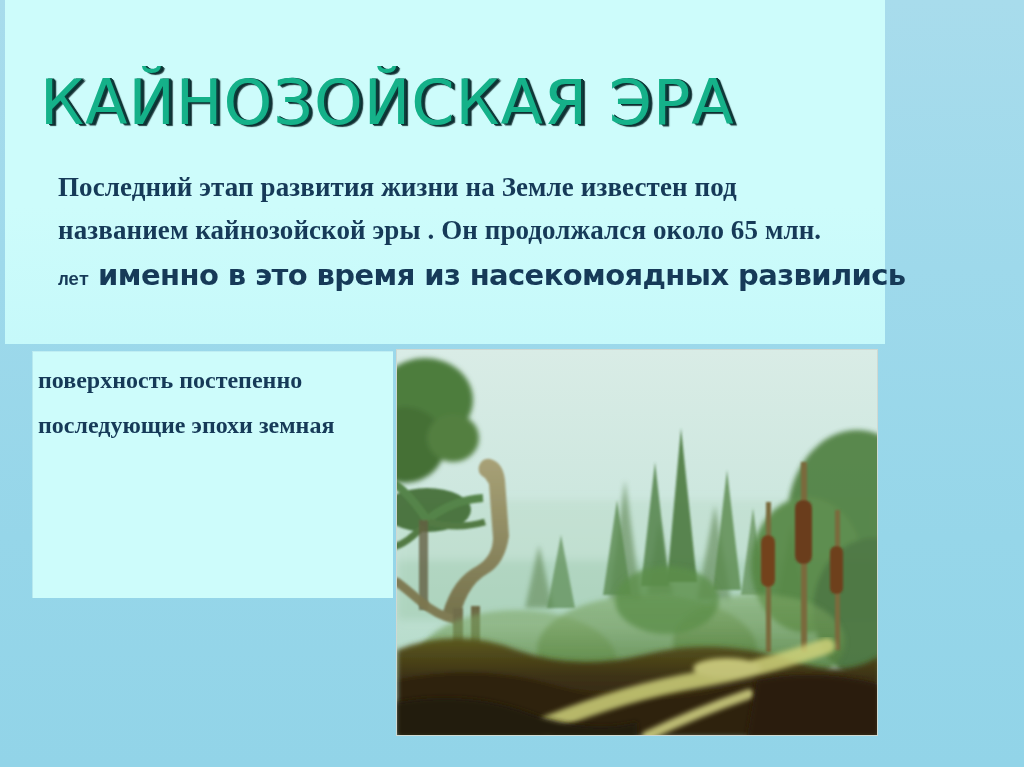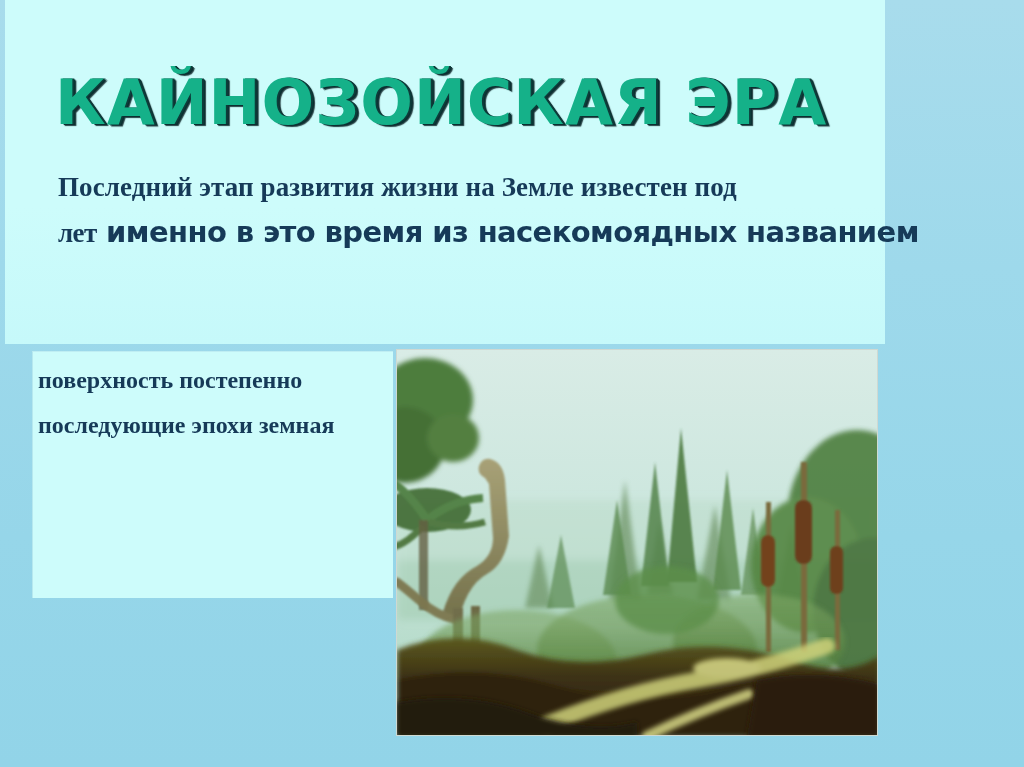--- a/index.html
+++ b/index.html
@@ -42,30 +42,29 @@
     box-sizing: border-box;
   }
 
   
   .title {
     position: absolute;
     left: 40px;
     top: 72px;
     font-family: "DejaVu Sans", "Liberation Sans", sans-serif;
     font-size: 62px;
-    font-weight: bold;
+    font-weight: normal;
     letter-spacing: 1px;
     color: #15b189;
     white-space: nowrap;
     text-shadow:
        2px 0px 0px #0d3c3a,
        3px 1px 0px #0b2f31,
        4px 2px 1px rgba(8,30,34,0.85);
     line-height: 1;
-    margin-left: 15px;
   }
 
   
   .para-top {
     position: absolute;
     left: 38px;
     top: 166px;
     width: 840px;
     color: #163a58;
     margin-left: 20px;
@@ -83,22 +82,22 @@
     font-family: "Liberation Serif", "DejaVu Serif", serif;
   }
   .para-top .l3 {
     font-size: 29px;
     line-height: 46px;
     font-family: "DejaVu Sans", "Liberation Sans", sans-serif;
     font-weight: bold;
     letter-spacing: -0.6px;
   }
   .para-top .l3 .lead {
-    font-family: Liberation Serif, serif;
-    font-size: 27px;
+    font-family: Liberation Mono, monospace;
+    font-size: 18px;
   }
   .para-top .l4 {
     font-size: 29px;
     line-height: 46px;
     font-family: "DejaVu Sans", "Liberation Sans", sans-serif;
     font-weight: bold;
     letter-spacing: 0.2px;
     padding-left: 4px;
   }
 
@@ -139,21 +138,22 @@
 <div id="slide">
 
   <div class="panel-top-fade"></div>
 
   <div class="panel-bottom"></div>
 
   <div class="title">КАЙНОЗОЙСКАЯ ЭРА</div>
 
   <div class="para-top">
     <div class="l l1">Последний этап развития жизни  на Земле известен под</div>
-    <div class="l l3"><span class="lead">лет</span> <span>именно в это время из насекомоядных названием</span></div>
+    <div class="l l2">названием кайнозойской эры . Он продолжался около 65 млн.</div>
+    <div class="l l3"><span class="lead">лет</span> <span>именно в это время из насекомоядных развились</span></div>
   </div>
 
   <div class="para-bottom">
     <div>поверхность постепенно</div>
     <div>последующие эпохи земная</div>
     <span class="gap"></span>
   </div>
 
   <div class="picture">
     <svg width="482" height="387" viewBox="0 0 482 387" xmlns="http://www.w3.org/2000/svg">

